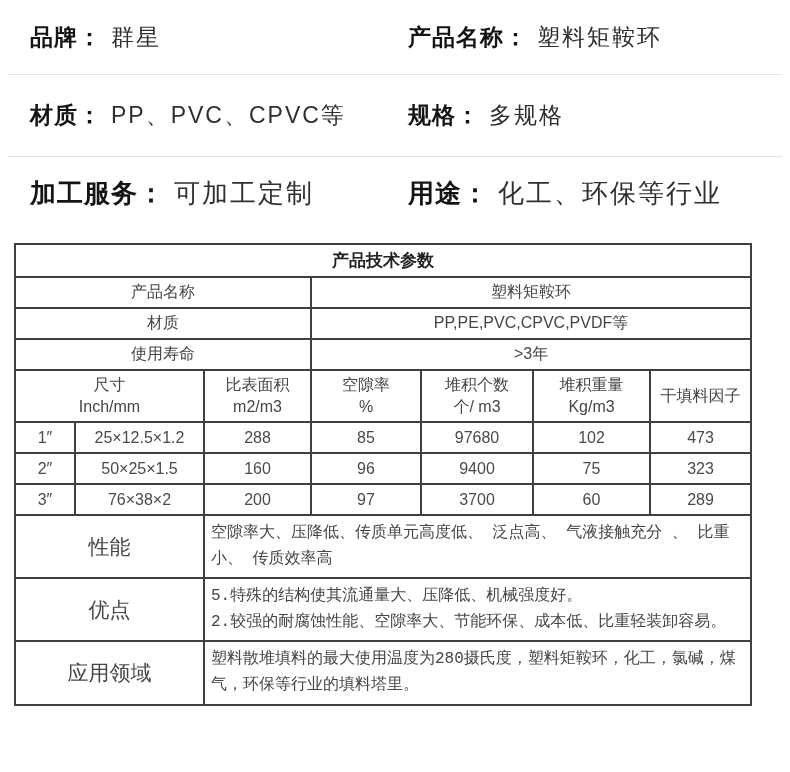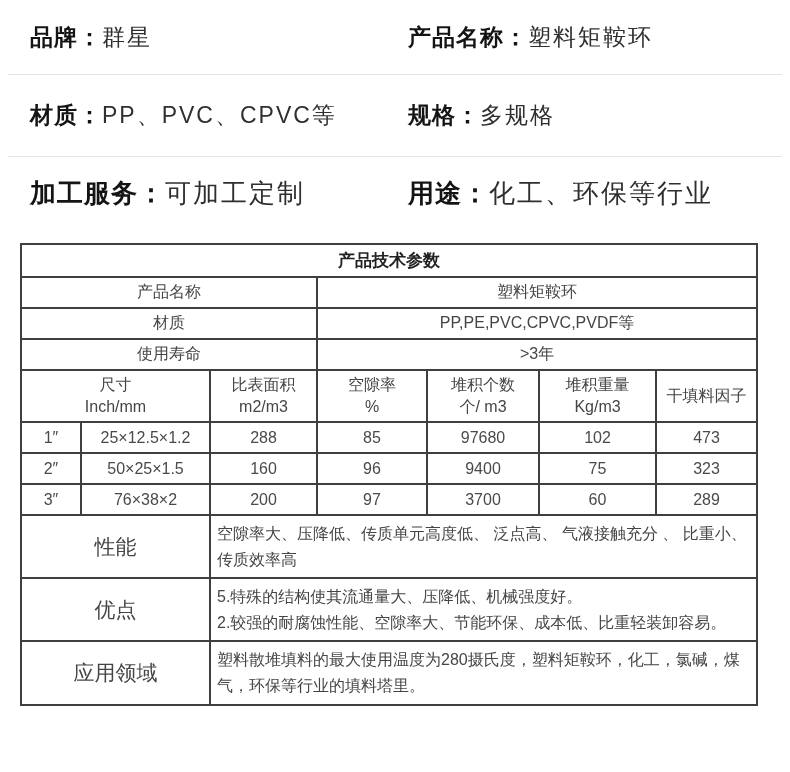--- a/index.html
+++ b/index.html
@@ -28,50 +28,52 @@
   .attr-label {
     font-weight: 700;
     color: #141414;
     font-size: 23px;
     letter-spacing: 1px;
   }
   .attr-value {
     font-weight: 400;
     color: #2f2f2f;
     font-size: 23px;
+    margin-left: 9px;
     letter-spacing: 2px;
   }
   .attr-row.r3 .attr-label { font-size: 26px; }
   .attr-row.r3 .attr-value { font-size: 26px; text-align: center; }
 
   
   table.spec {
     border-collapse: collapse;
     table-layout: fixed;
     width: 736px;
-    margin: 13px 0 0 20px;
+    margin: 13px 0 0 14px;
     color: #454545;
     font-size: 16px;
   }
   table.spec td {
     border: 2px solid #3f3f3f;
     text-align: center;
     vertical-align: middle;
     overflow: hidden;
   }
   tr.title-row td { height: 33px; font-weight: 700; font-size: 17px; color: #222222; }
   tr.info-row td { height: 31px; }
   tr.header-row td { height: 52px; line-height: 1.4; }
   tr.data-row td { height: 31px; color: #4a4a4a; }
   tr.feature-row td.f-label { font-size: 21px; }
   tr.feature-row td.f-text {
     text-align: left;
     padding: 5px 8px 5px 6px;
     line-height: 1.6;
     font-size: 16px;
+    font-family: Liberation Mono, monospace;
   }
   tr.feat-perf td { height: 58px; }
   tr.feat-adv td { height: 60px; }
   tr.feat-app td { height: 55px; }
 </style>
 </head>
 <body>
 
 <div class="attr-section">
   <div class="attr-row r1">

